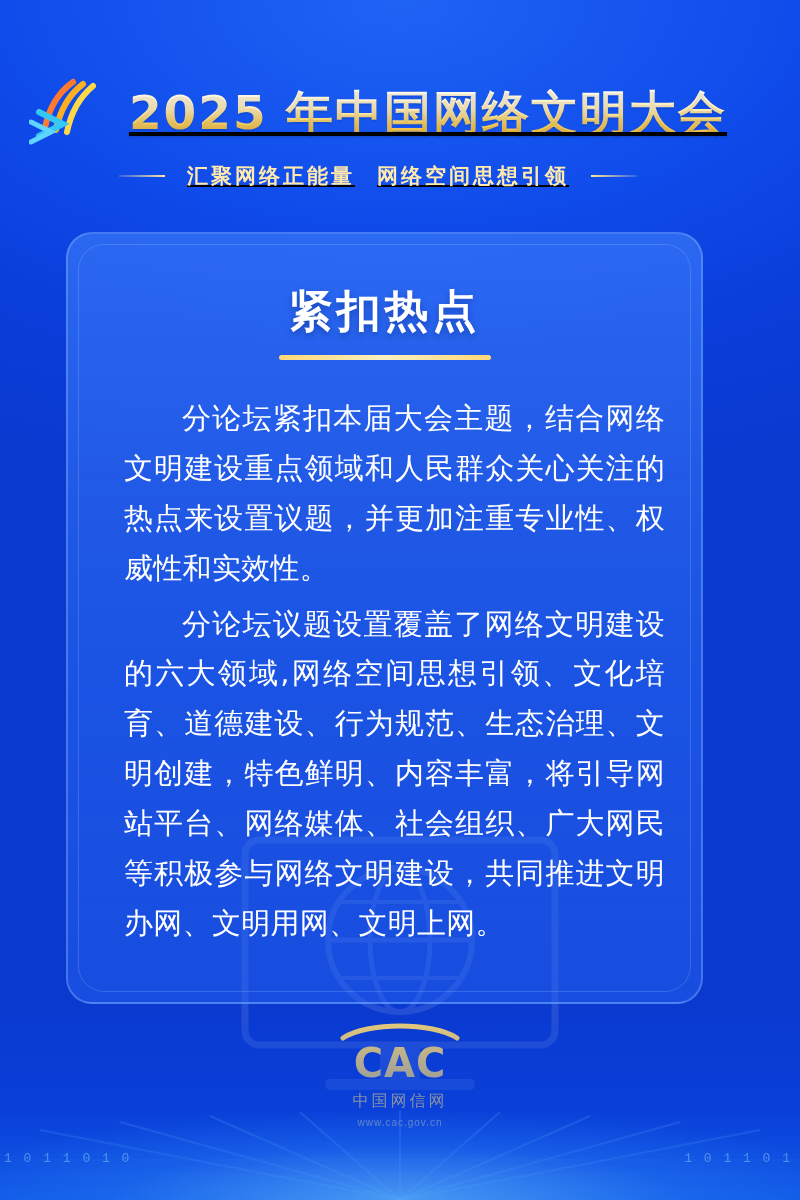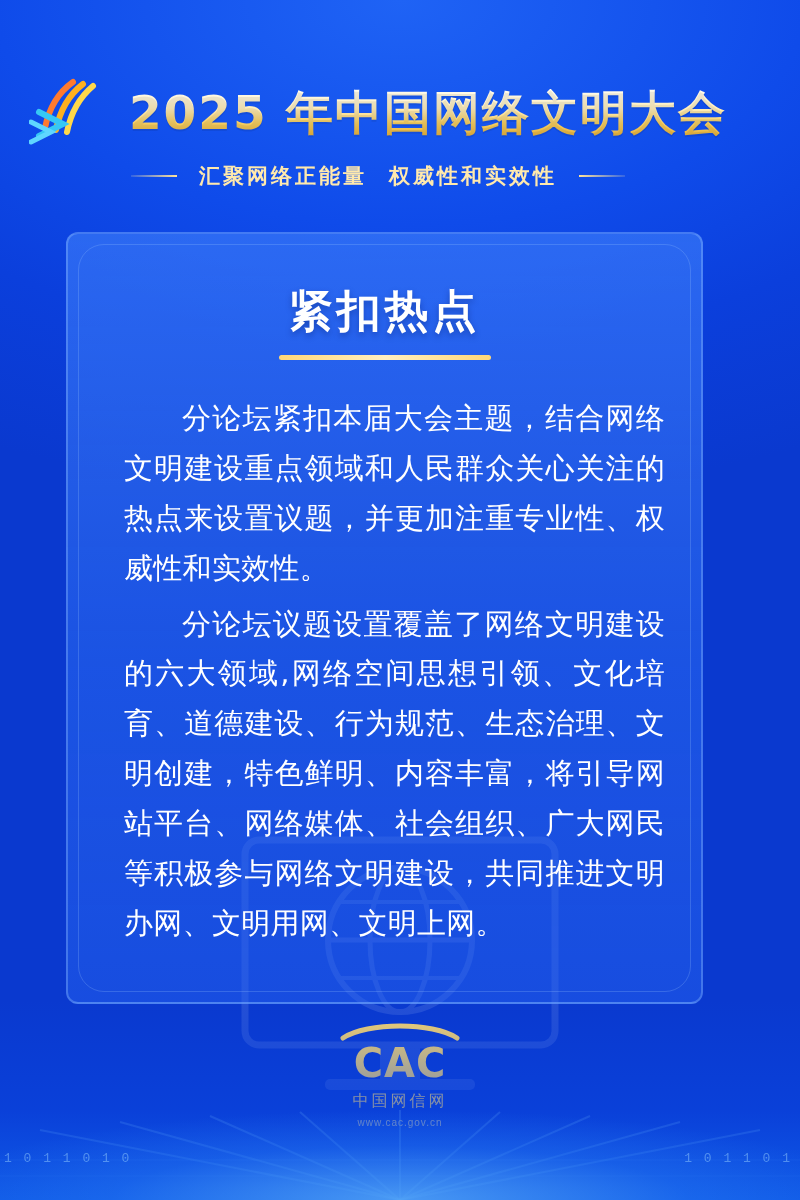--- a/index.html
+++ b/index.html
@@ -70,20 +70,21 @@
   .binary.left { left: 4px; }
   .binary.right { right: 8px; margin-top: 26px; }
 
   
   .header {
     position: absolute;
     top: 78px;
     left: 0;
     width: 756px;
     text-align: center;
+    text-decoration: underline;
   }
   .header-row {
     display: flex;
     align-items: center;
     justify-content: center;
     gap: 14px;
   }
   .logo-mark {
     width: 86px;
     height: 68px;
@@ -126,21 +127,21 @@
     white-space: nowrap;
   }
 
   
   .card {
     position: absolute;
     left: 66px;
     top: 232px;
     width: 637px;
     height: 772px;
-    border-radius: 12px;
+    border-radius: 26px;
     background: linear-gradient(180deg, rgba(62,126,250,0.62) 0%, rgba(44,108,246,0.52) 55%, rgba(40,102,244,0.46) 100%);
     border: 2px solid rgba(150,195,255,0.35);
     box-sizing: border-box;
   }
   .card-inner {
     position: absolute;
     inset: 10px;
     border-radius: 26px;
     border: 1px solid rgba(170,210,255,0.22);
     pointer-events: none;
@@ -241,21 +242,21 @@
           <path d="M64 8 C52 18, 42 34, 38 54" stroke="#ffd84a" stroke-width="6"></path>
           <path d="M10 34 L34 46 L10 58" stroke="#36c8f5" stroke-width="6"></path>
           <path d="M2 44 L22 54 L2 64" stroke="#5fd6ff" stroke-width="5"></path>
         </g>
       </svg>
       <div class="main-title">2025 年中国网络文明大会</div>
     </div>
     <div class="subtitle-row">
       <span class="sub-line"></span>
       <span class="subtitle">汇聚网络正能量</span>
-      <span class="subtitle">权威性和实效性</span>
+      <span class="subtitle">网络空间思想引领</span>
       <span class="sub-line right"></span>
     </div>
   </div>
 
   <div class="card">
     <div class="card-inner"></div>
 
     <div class="card-title">紧扣热点</div>
     <div class="title-underline"></div>
 

